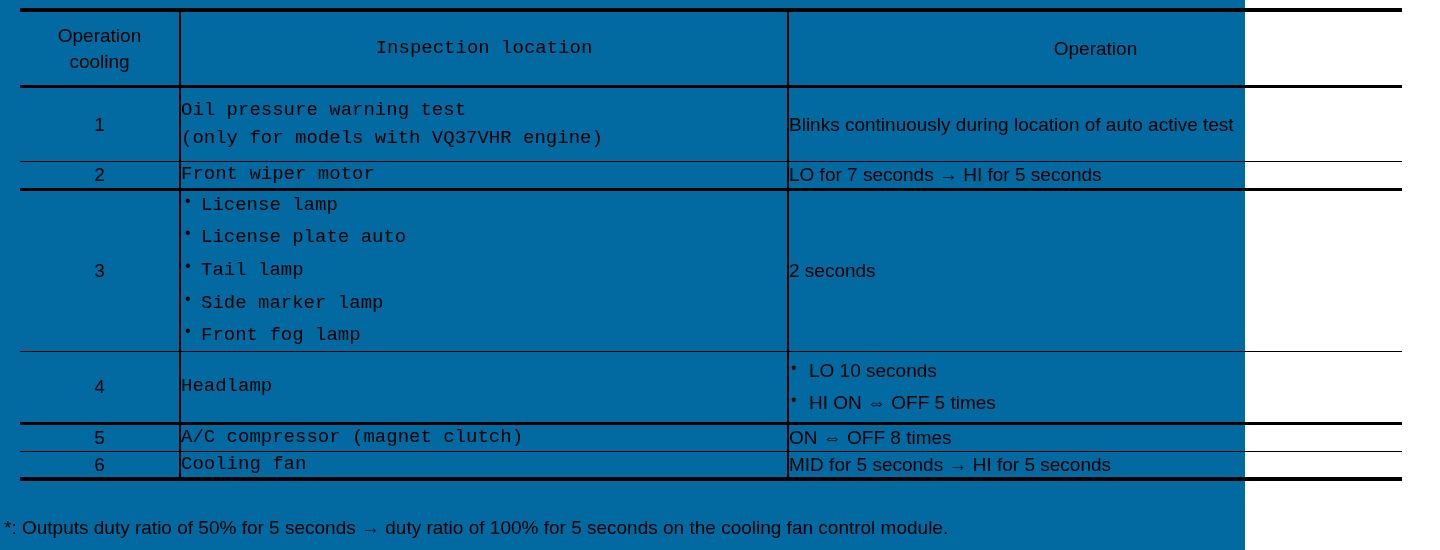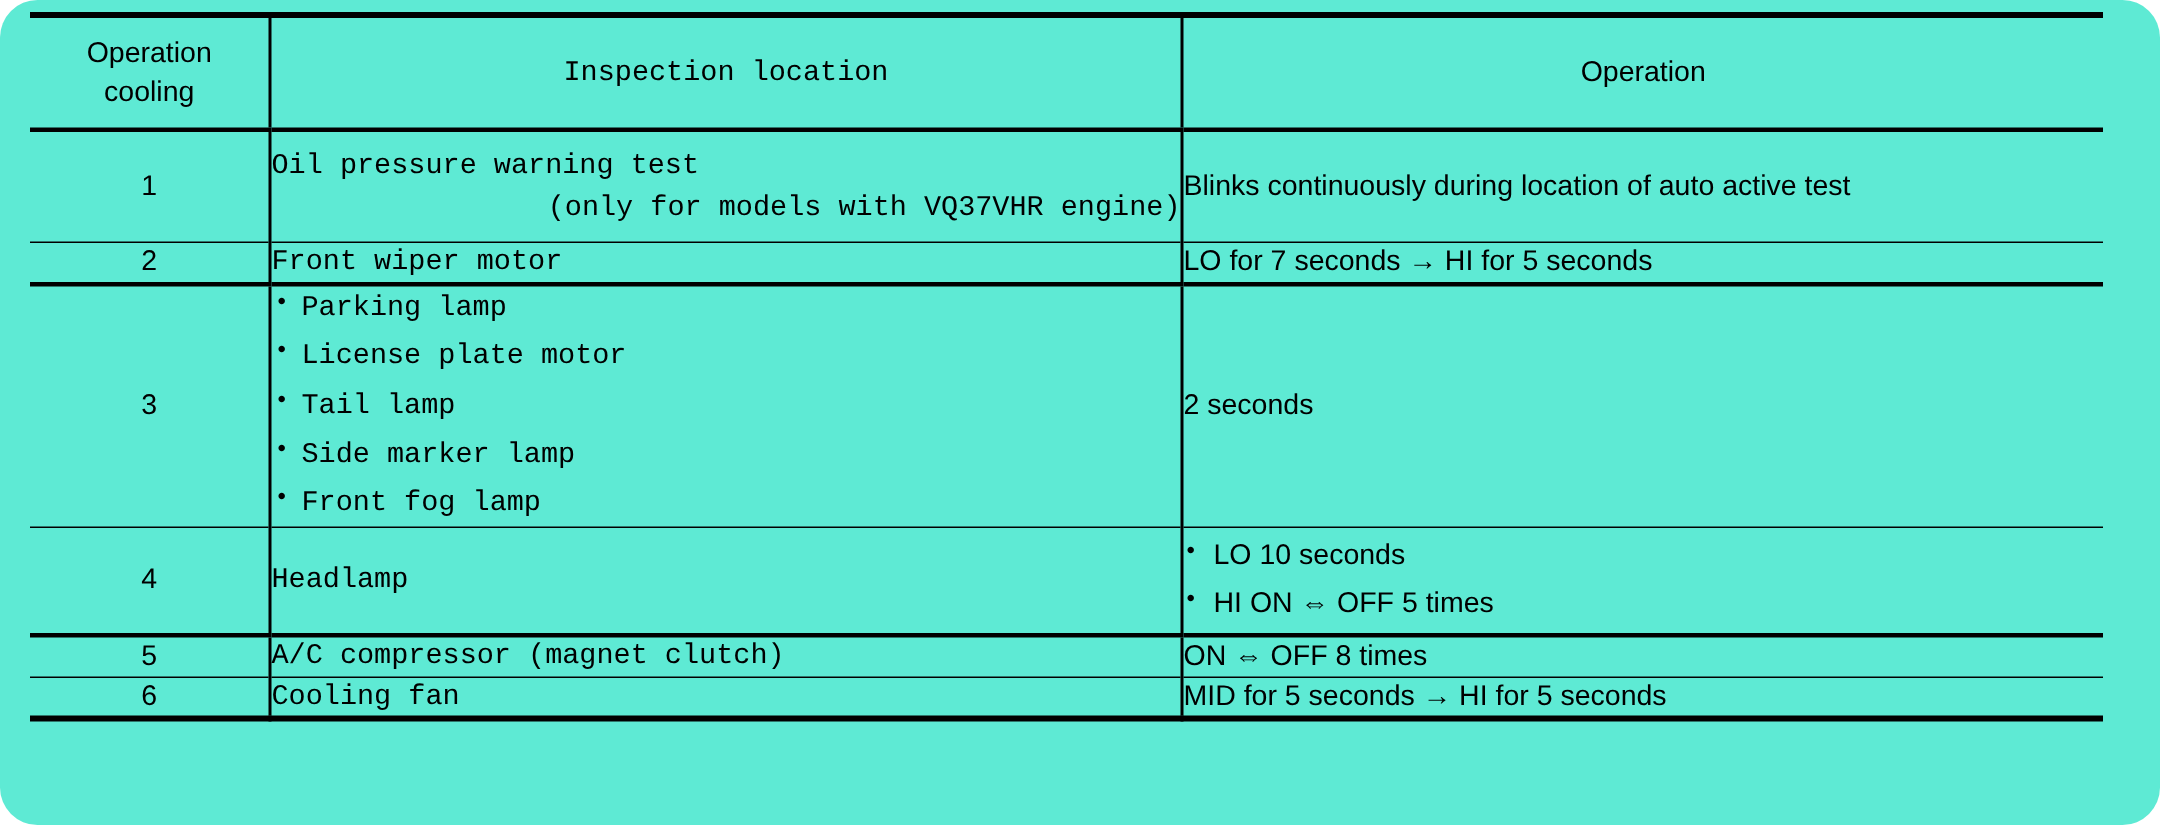--- a/index.html
+++ b/index.html
@@ -10,24 +10,23 @@
   body {
     width: 1440px;
     height: 550px;
     font-family: "Liberation Sans", sans-serif;
     color: #000000;
     overflow: hidden;
   }
 
   .page {
     position: relative;
-    width: 1440px;
+    width: 1245px;
     height: 550px;
-    background: #5eead4;
-    border-radius: 25px;
+    background: #0369a1;
   }
 
   
   .table-wrap {
     position: absolute;
     left: 20px;
     top: 8px;
     width: 1382px;
   }
 
@@ -107,21 +106,21 @@
   ul.bul > li::before {
     content: "\2022";
     position: absolute;
     left: 2px;
     top: -1px;
     font-size: 16px;
     line-height: inherit;
   }
 
   .two-line > div { white-space: nowrap; }
-  .two-line > div + div { margin-top: 2px; text-align: right; }
+  .two-line > div + div { margin-top: 2px; }
 
   .tall-3 { height: 160px; }
   .tall-4 { height: 70px; }
   .tall-1 { height: 73px; }
 
   
   .footnote {
     position: absolute;
     left: 4px;
     top: 516px;
@@ -167,22 +166,22 @@
         <tr class="rule-thick">
           <td class="cell-seq pad-seq">2</td>
           <td class="cell-loc pad-cell">Front wiper motor</td>
           <td class="pad-cell">LO for 7 seconds → HI for 5 seconds</td>
         </tr>
 
         <tr class="rule-thin">
           <td class="cell-seq pad-seq tall-3">3</td>
           <td class="cell-loc pad-cell">
             <ul class="bul">
-              <li>Parking lamp</li>
-              <li>License plate motor</li>
+              <li>License lamp</li>
+              <li>License plate auto</li>
               <li>Tail lamp</li>
               <li>Side marker lamp</li>
               <li>Front fog lamp</li>
             </ul>
           </td>
           <td class="pad-cell">2 seconds</td>
         </tr>
 
         <tr class="rule-thick">
           <td class="cell-seq pad-seq tall-4">4</td>
@@ -204,14 +203,15 @@
         <tr>
           <td class="cell-seq pad-seq">6</td>
           <td class="cell-loc pad-cell">Cooling fan</td>
           <td class="pad-cell">MID for 5 seconds → HI for 5 seconds</td>
         </tr>
 
       </tbody>
     </table>
   </div>
 
+  <div class="footnote">*: Outputs duty ratio of 50% for 5 seconds → duty ratio of 100% for 5 seconds on the cooling fan control module.</div>
 
 </div>
 
 </body></html>

